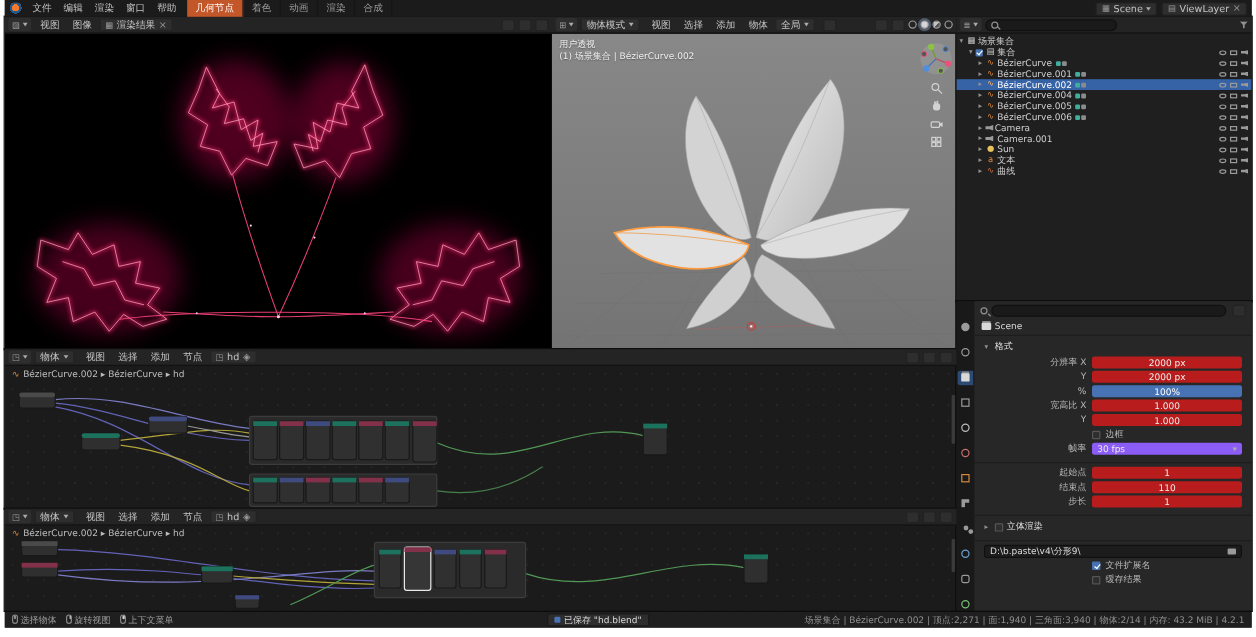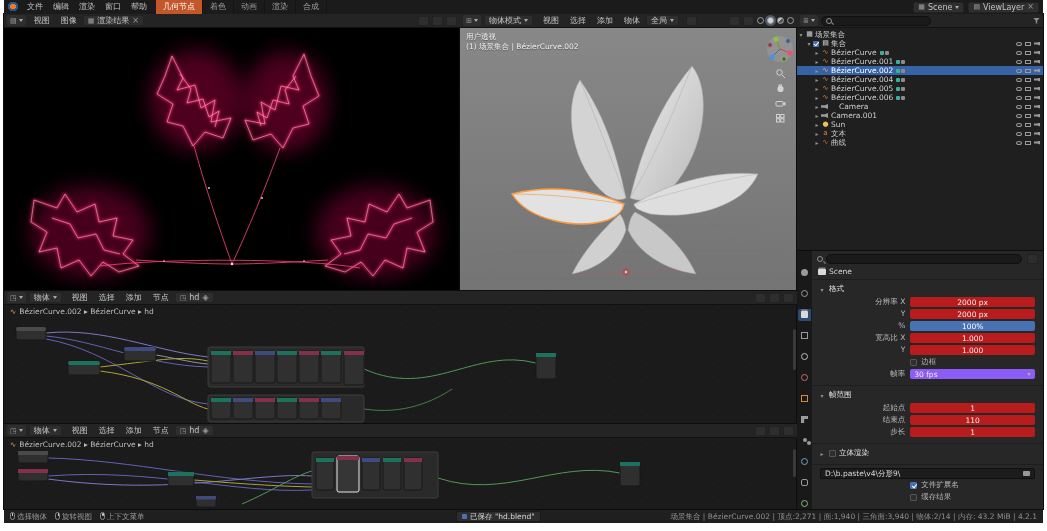--- a/index.html
+++ b/index.html
@@ -561,21 +561,21 @@
             <span class="bdg w"></span>
           </span>
         <span class="ofill"></span>
         <span class="eye"></span>
           <span class="scr"></span>
           <span class="camv"></span>
       </div>
       <div class="orow" style="padding-left:16px">
         <span class="tri">▸</span>
         <span class="camv" style="margin-left:0;width:7px;height:5px"></span>
-        <span class="olabel" style="margin-left:11px">Camera</span>
+        <span class="olabel" style="margin-left:1px">Camera</span>
         <span class="ofill"></span>
         <span class="eye"></span>
           <span class="scr"></span>
           <span class="camv"></span>
       </div>
       <div class="orow" style="padding-left:16px">
         <span class="tri">▸</span>
         <span class="camv" style="margin-left:0;width:7px;height:5px"></span>
         <span class="olabel" style="margin-left:3px">Camera.001</span>
         <span class="ofill"></span>
@@ -698,24 +698,20 @@
         <div class="prow">
             <span class="plabel">帧率</span>
             <span class="pfield drop">
               <span>30 fps</span>
               <span class="caret"></span>
             </span>
           </div>
       </div>
 
       <div class="psec">
-        <div class="psec-h">
-          <span class="tri">▾</span>
-          <span>帧范围</span>
-        </div>
         <div class="prow">
             <span class="plabel">起始点</span>
             <span class="pfield">1</span>
           </div>
         <div class="prow">
             <span class="plabel">结束点</span>
             <span class="pfield">110</span>
           </div>
         <div class="prow">
             <span class="plabel">步长</span>

